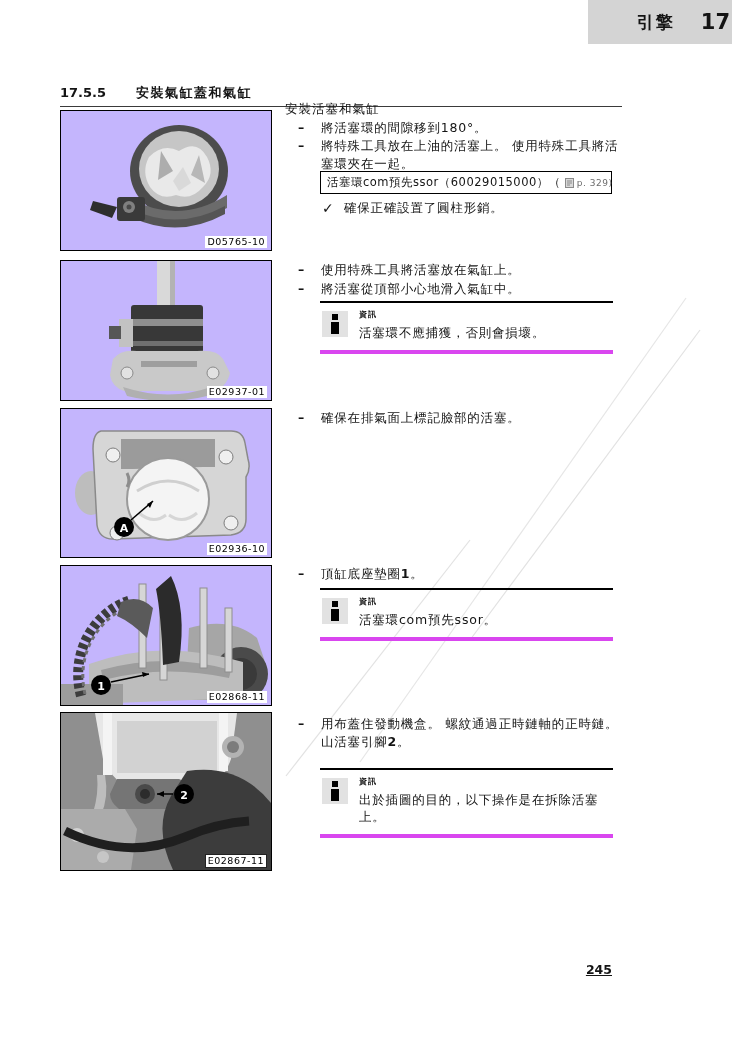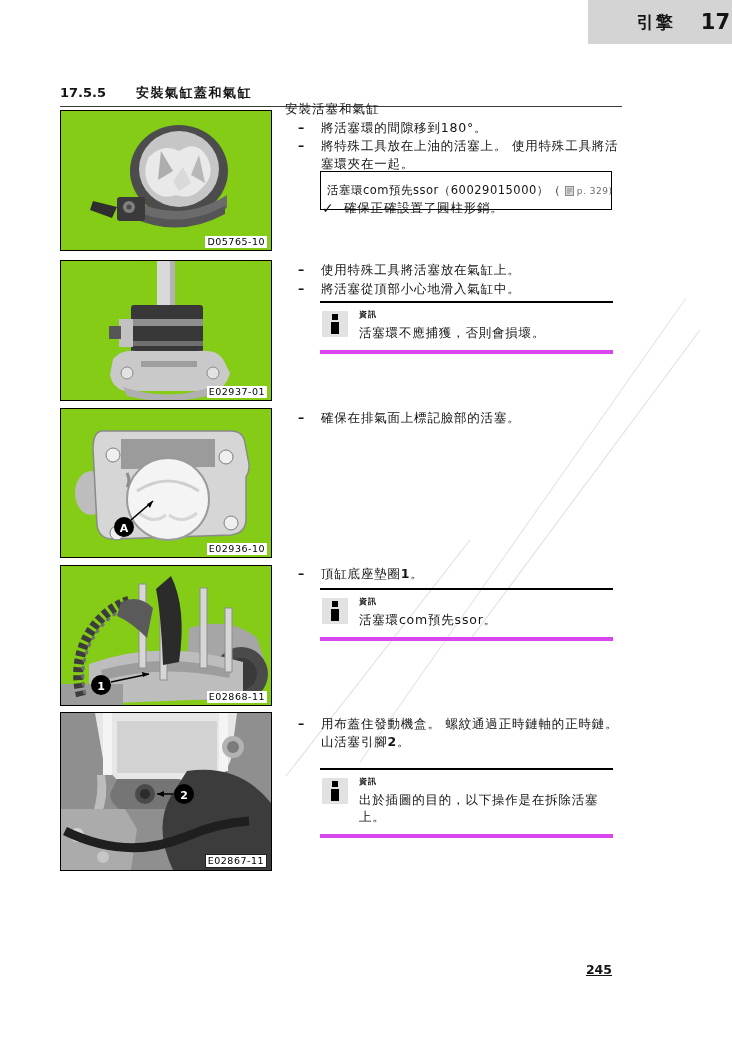--- a/index.html
+++ b/index.html
@@ -21,37 +21,37 @@
 
   
   .section-heading{
     left:60px;top:84px;width:562px;border-bottom:1px solid #3a3a3a;
     padding-bottom:4px;display:flex;align-items:baseline;
   }
   .section-number{font-weight:bold;font-size:13px;margin-right:30px;}
   .section-title{font-weight:bold;font-size:13px;letter-spacing:1.5px;}
 
   
-  .figure{left:60px;width:212px;border:1px solid #000;background:#84cc16;box-sizing:border-box;}
+  .figure{left:60px;width:212px;border:1px solid #000;background:#c4b5fd;box-sizing:border-box;}
   .figure svg{display:block;width:100%;height:100%;}
   .fig-caption{
     position:absolute;bottom:2px;right:4px;font-size:9.5px;letter-spacing:.5px;
     background:#fff;padding:0 2px;line-height:12px;color:#000;
   }
   .fig-caption.boxed{border:1px solid #222;}
 
   
   .subheading{left:285px;top:101px;width:336px;font-size:12.5px;letter-spacing:1px;}
   .step{left:298px;width:325px;display:flex;font-size:12.5px;line-height:18px;letter-spacing:.8px;}
   .dash{flex:0 0 23px;font-weight:bold;}
   .step-text{flex:1;}
   .ref-num{font-weight:bold;}
 
   .tool-box{
-    left:320px;top:171px;width:292px;height:39px;border:1px solid #000;
+    left:320px;top:171px;width:292px;height:23px;border:1px solid #000;
     box-sizing:border-box;display:flex;align-items:center;padding:0 6px;
     font-size:11.5px;letter-spacing:.5px;white-space:nowrap;
   }
   .page-ref{display:inline-flex;align-items:center;gap:3px;color:#6c6c6c;font-size:9px;margin-left:4px;}
   .page-ref svg{display:block;}
 
   .check-line{left:322px;top:199px;width:290px;display:flex;font-size:12.5px;line-height:18px;letter-spacing:.8px;}
   .checkmark{flex:0 0 22px;font-weight:bold;font-size:14px;}
 
   .info-box{

